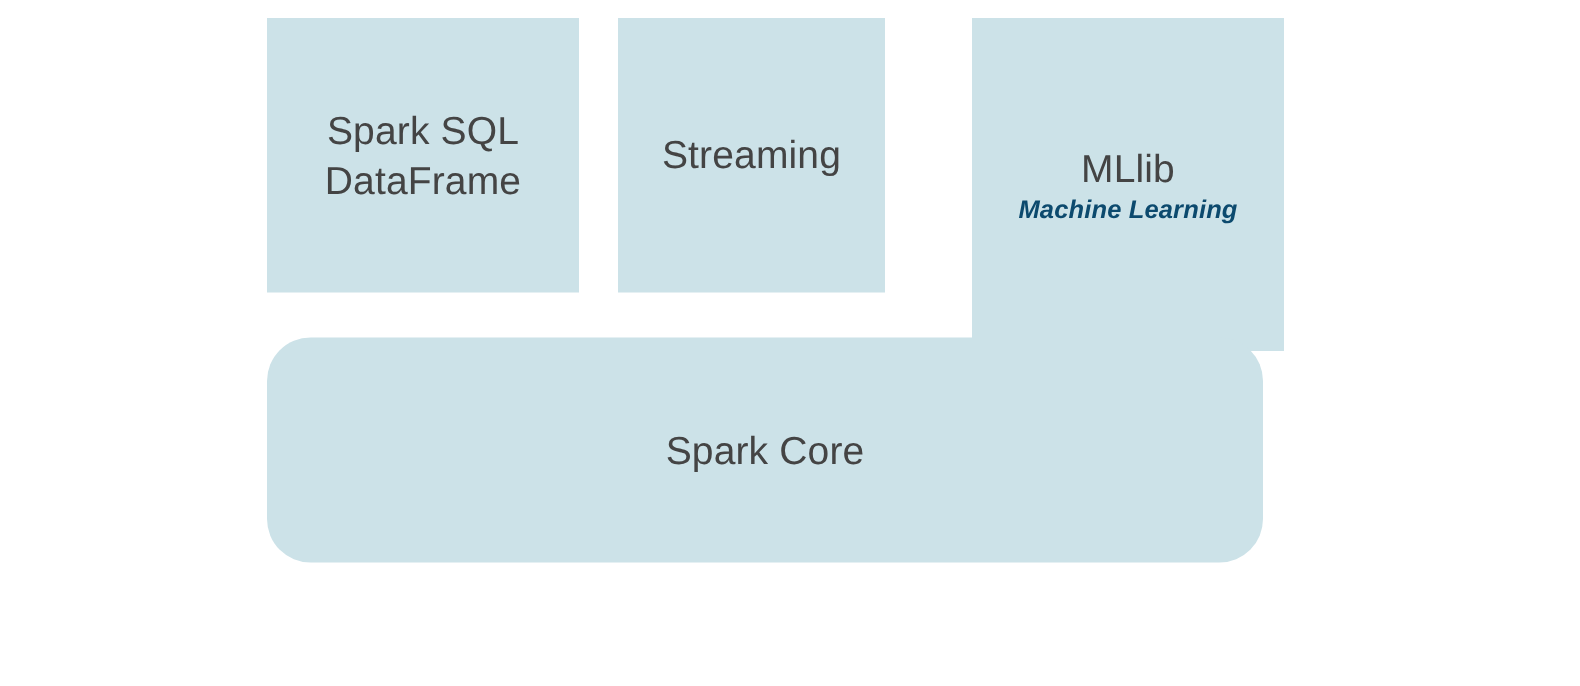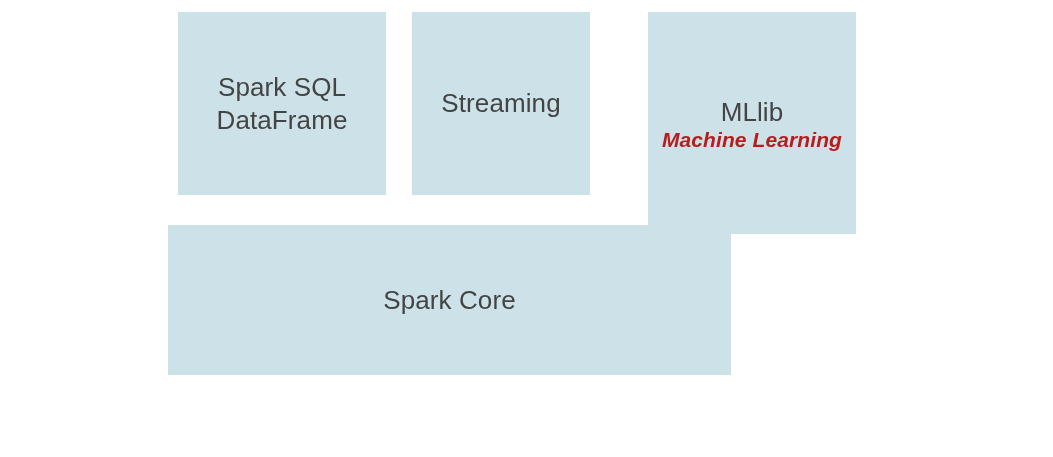--- a/index.html
+++ b/index.html
@@ -35,22 +35,22 @@
   .box-label {
     color: #444444;
     font-size: 26px;
     line-height: 33px;
     font-weight: normal;
     white-space: pre-line;
     letter-spacing: 0.1px;
   }
 
   .box-sublabel {
-    color: #b91c1c;
-    font-size: 21px;
+    color: #0c4a6e;
+    font-size: 17px;
     line-height: 21px;
     font-style: italic;
     font-weight: bold;
     letter-spacing: 0.1px;
   }
 
   
   #box-spark-sql {
     left: 178px;
     top: 12px;
@@ -65,24 +65,25 @@
   }
   #box-mllib {
     left: 648px;
     top: 12px;
     width: 208px;
     height: 222px;
   }
 
   
   #box-spark-core {
-    left: 168px;
+    left: 178px;
     top: 225px;
-    width: 563px;
+    width: 664px;
     height: 150px;
+    border-radius: 29px;
   }
 </style>
 </head>
 <body>
 
 <div id="diagram">
 
   <div class="box" id="box-spark-sql">
     <div class="box-label">Spark SQL
 DataFrame</div>

